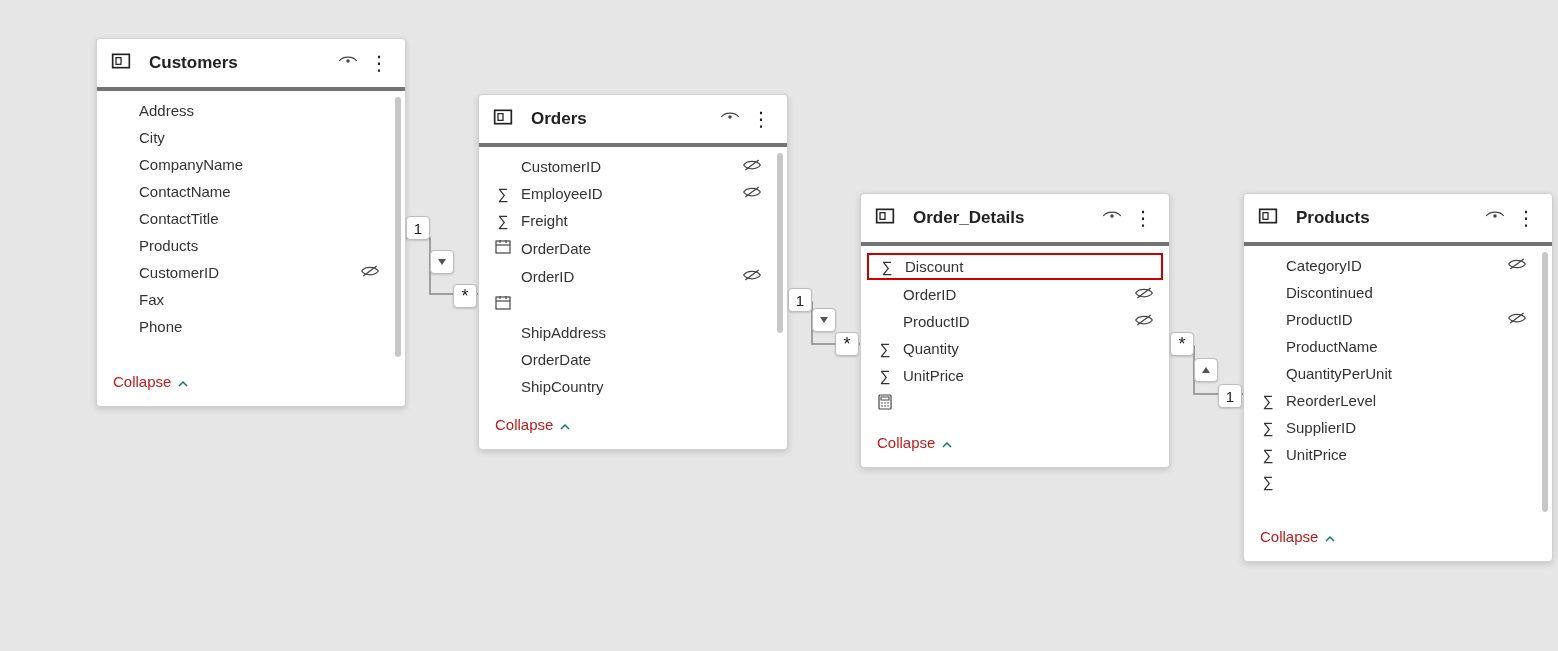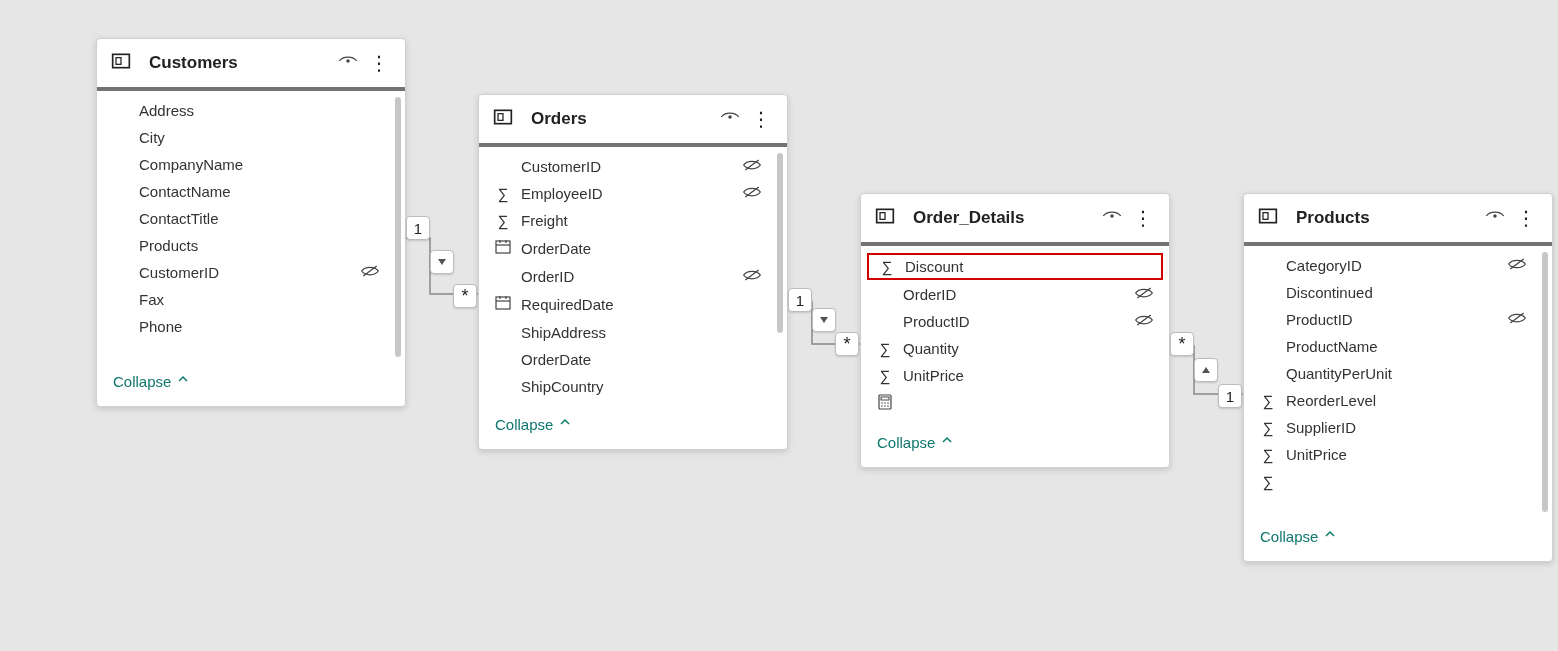--- a/index.html
+++ b/index.html
@@ -77,23 +77,23 @@
   .field-right-icon {
     width:22px;
     text-align:center;
     margin-left:6px;
     flex-shrink:0;
   }
   .collapse-row {
     padding:10px 16px 4px 16px;
     font-size:15px;
     font-weight:400;
-    color:#0f766e;
-    display:flex;
-    align-items:flex-start;
+    color:#b91c1c;
+    display:flex;
+    align-items:flex-end;
     gap:6px;
   }
   .collapse-chevron {
     width:12px; height:12px;
     stroke:#0a7d6c;
   }
 
   
   .rel { position:absolute; }
   .rel svg { position:absolute; overflow:visible; }
@@ -255,21 +255,20 @@
                 <line x1="4" y1="14" x2="20" y2="2" stroke="#444" stroke-width="1.5"></line>
               </svg></span>
           </div>
         <div class="field-row">
             <span class="field-icon"><svg width="16" height="16" viewBox="0 0 16 16">
                 <rect x="1" y="2" width="14" height="12" fill="none" stroke="#444" stroke-width="1.2"></rect>
                 <line x1="1" y1="6" x2="15" y2="6" stroke="#444" stroke-width="1.2"></line>
                 <line x1="5" y1="1" x2="5" y2="4" stroke="#444" stroke-width="1.2"></line>
                 <line x1="11" y1="1" x2="11" y2="4" stroke="#444" stroke-width="1.2"></line>
               </svg></span>
-            <span class="field-label">RequiredDate</span>
           </div>
         <div class="field-row">
             <span class="field-icon"></span>
             <span class="field-label">ShipAddress</span>
           </div>
         <div class="field-row">
             <span class="field-icon"></span>
             <span class="field-label">OrderDate</span>
           </div>
         <div class="field-row">

